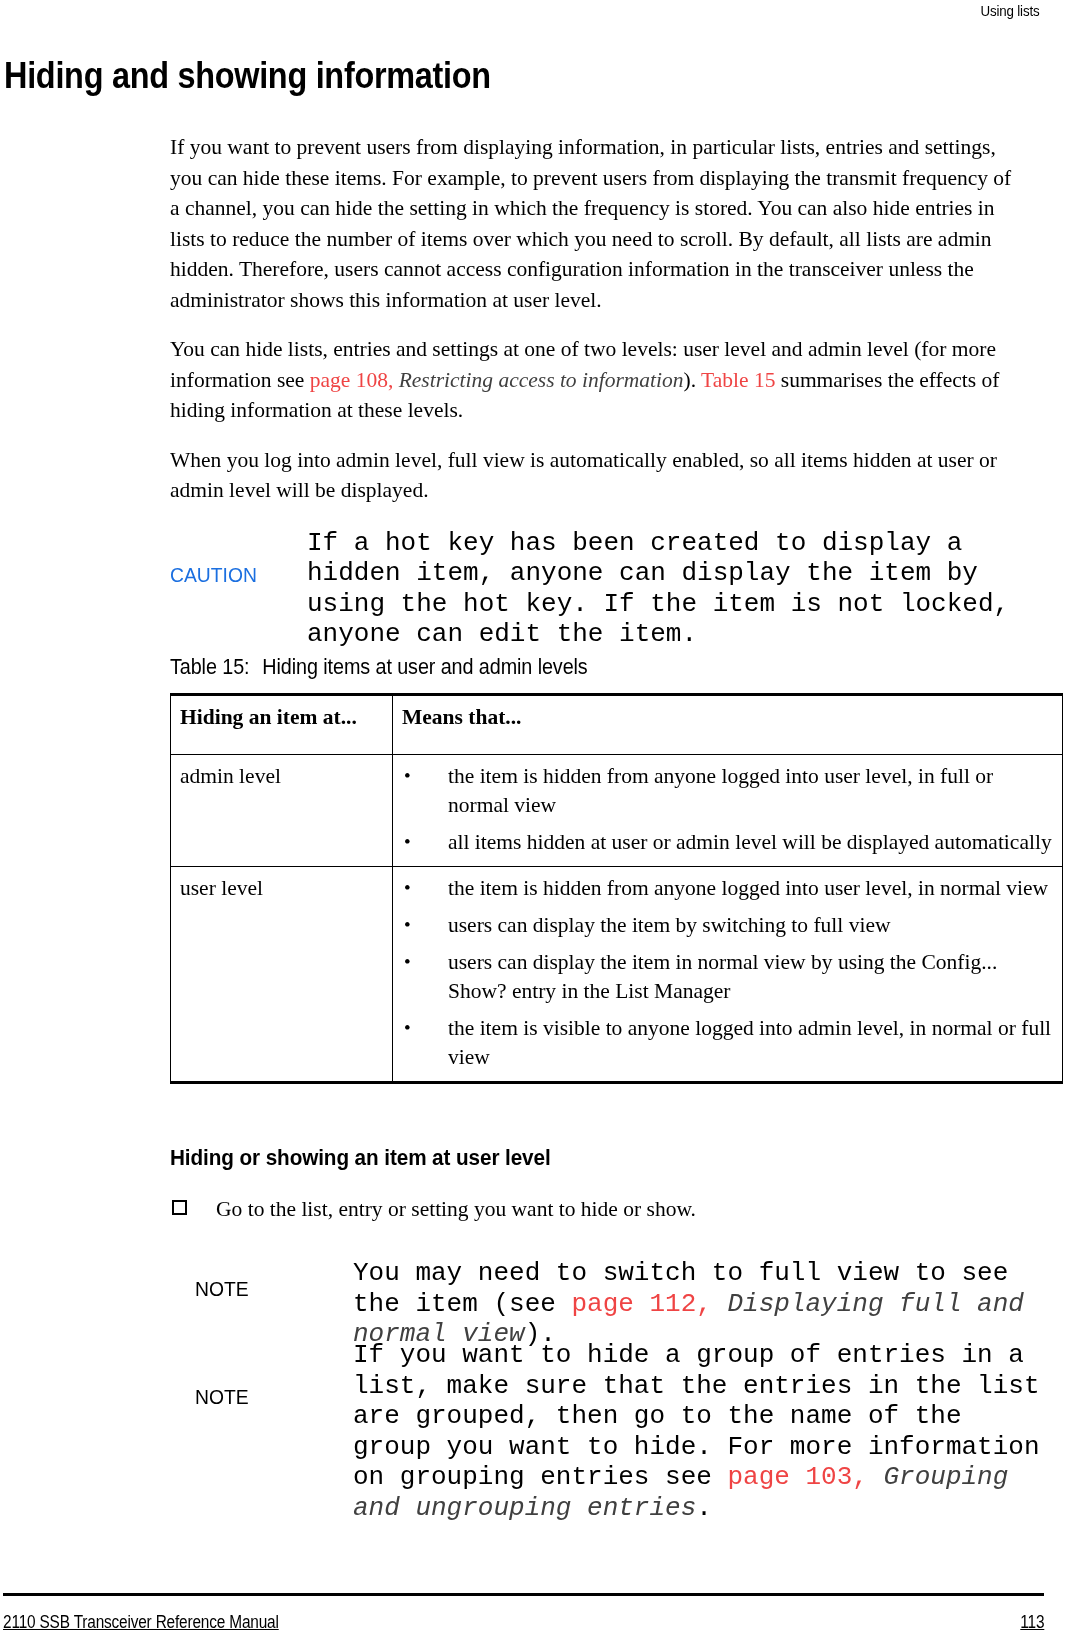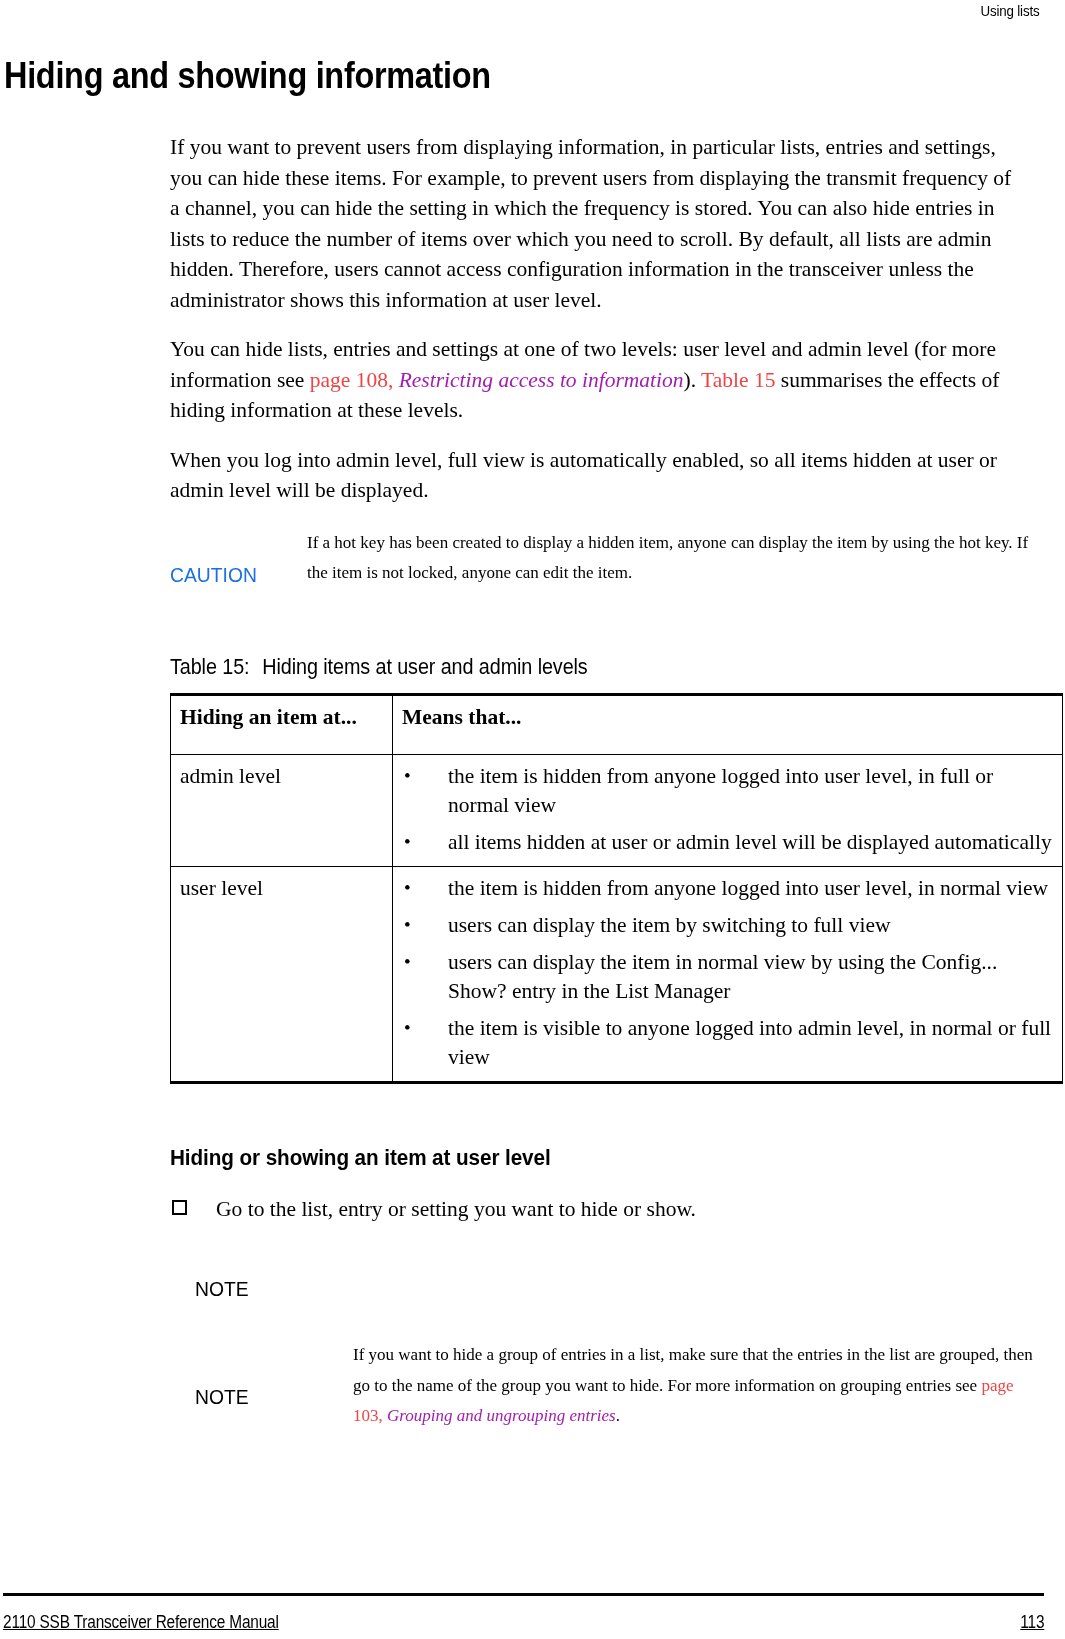--- a/index.html
+++ b/index.html
@@ -64,21 +64,21 @@
     text-align: left;
   }
   p.para.narrow { width: 845px; }
   p.para.w2 { width: 838px; }
 
   a.xref, .xref {
     color: #ef4444;
     text-decoration: none;
   }
   .xref-i {
-    color: #a21caf;
+    color: #404040;
     font-style: italic;
     text-decoration: none;
   }
 
   
   .admon {
     display: flex;
     align-items: flex-start;
     margin-bottom: 6px;
   }
@@ -92,22 +92,23 @@
     transform-origin: left top;
     white-space: nowrap;
   }
   .admon-label.caution {
     color: #1b6fe0;
   }
   .admon-label.note {
     color: #000000;
   }
   .admon-body {
-    font-size: 17px;
+    font-size: 26px;
     line-height: 30.5px;
+    font-family: Liberation Mono, monospace;
   }
 
   
   .caution-block {
     position: relative;
     margin-top: 22px;
     margin-bottom: 30px;
     height: 96px;
   }
   .caution-block .admon-label {
@@ -322,20 +323,21 @@
     <h2 class="sub-head">Hiding or showing an item at user level</h2>
 
 
     <div class="step">
       <span class="step-box"></span>
       <span>Go to the list, entry or setting you want to hide or show.</span>
     </div>
 
     <div class="note-block note-1">
       <div class="admon-label note">NOTE</div>
+      <div class="admon-body"><span>You may need to switch to full view to see the item (see </span><span class="xref">page 112,</span><span class="xref-i"> Displaying full and normal view</span><span>).</span></div>
     </div>
 
     <div class="note-block note-2">
       <div class="admon-label note">NOTE</div>
       <div class="admon-body"><span>If you want to hide a group of entries in a list, make sure that the entries in the list are grouped, then go to the name of the group you want to hide. For more information on grouping entries see </span><span class="xref">page 103,</span><span class="xref-i"> Grouping and ungrouping entries</span><span>.</span></div>
     </div>
 
   </div>
 
   <div class="footer-rule"></div>

